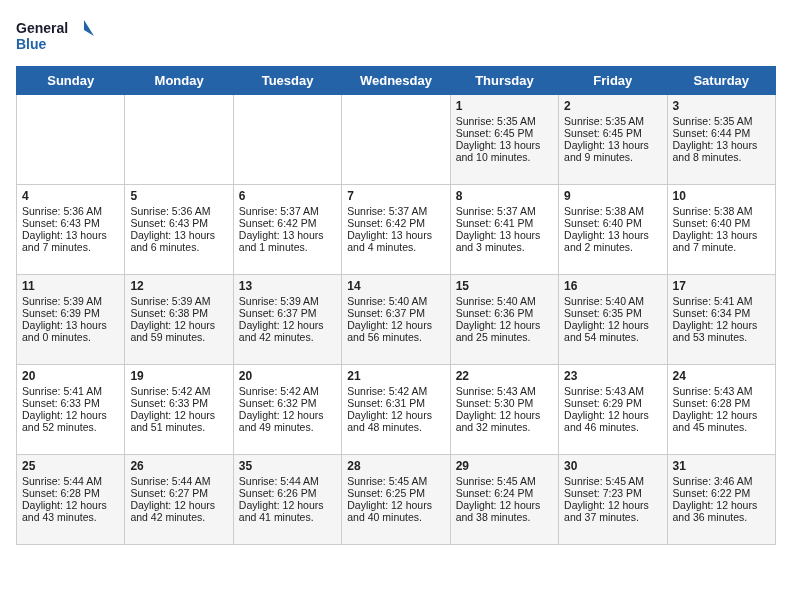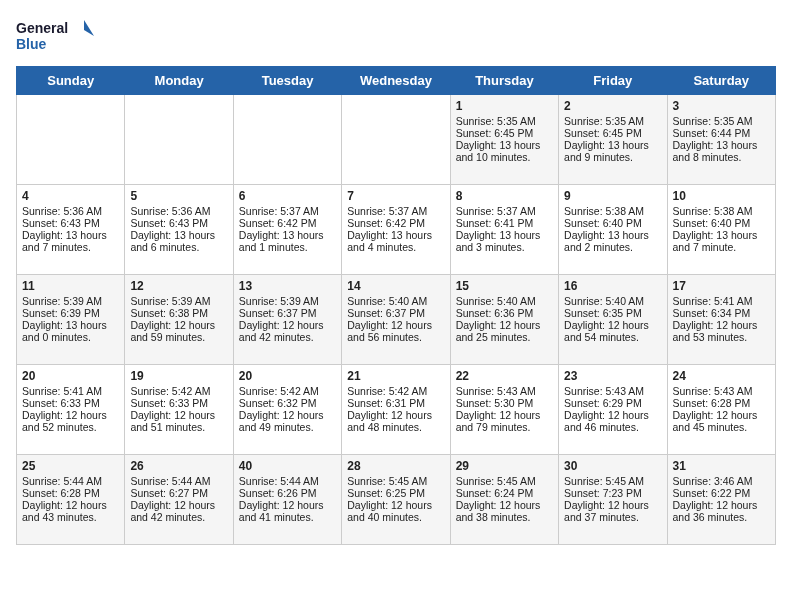--- a/index.html
+++ b/index.html
@@ -260,21 +260,21 @@
           <div>Sunrise: 5:42 AM</div>
           <div>Sunset: 6:31 PM</div>
           <div>Daylight: 12 hours</div>
           <div>and 48 minutes.</div>
         </td>
         <td>
           <span class="day-num">22</span>
           <div>Sunrise: 5:43 AM</div>
           <div>Sunset: 5:30 PM</div>
           <div>Daylight: 12 hours</div>
-          <div>and 79 minutes.</div>
+          <div>and 32 minutes.</div>
         </td>
         <td>
           <span class="day-num">23</span>
           <div>Sunrise: 5:43 AM</div>
           <div>Sunset: 6:29 PM</div>
           <div>Daylight: 12 hours</div>
           <div>and 46 minutes.</div>
         </td>
         <td>
           <span class="day-num">24</span>
@@ -293,21 +293,21 @@
           <div>and 43 minutes.</div>
         </td>
         <td>
           <span class="day-num">26</span>
           <div>Sunrise: 5:44 AM</div>
           <div>Sunset: 6:27 PM</div>
           <div>Daylight: 12 hours</div>
           <div>and 42 minutes.</div>
         </td>
         <td>
-          <span class="day-num">40</span>
+          <span class="day-num">35</span>
           <div>Sunrise: 5:44 AM</div>
           <div>Sunset: 6:26 PM</div>
           <div>Daylight: 12 hours</div>
           <div>and 41 minutes.</div>
         </td>
         <td>
           <span class="day-num">28</span>
           <div>Sunrise: 5:45 AM</div>
           <div>Sunset: 6:25 PM</div>
           <div>Daylight: 12 hours</div>

